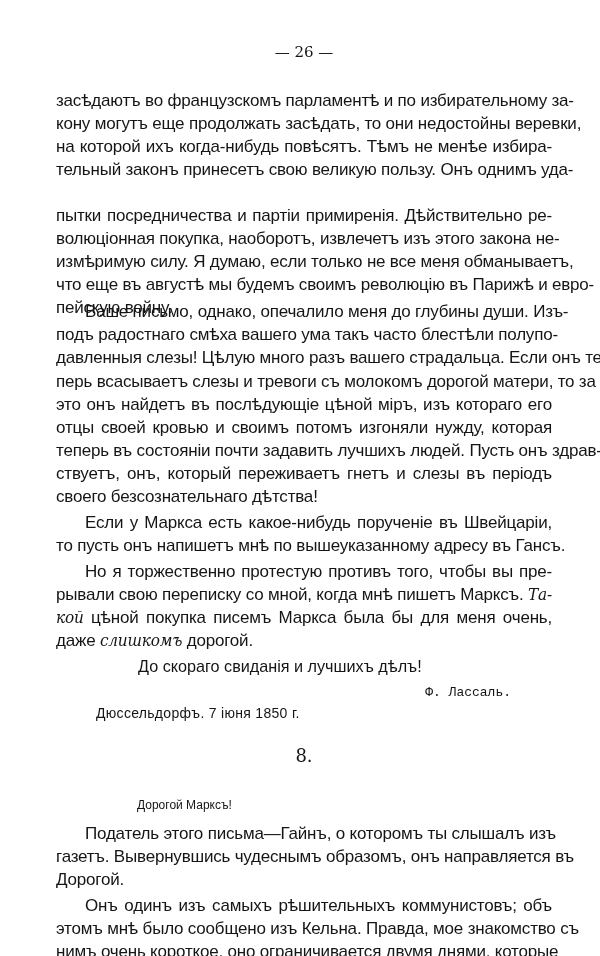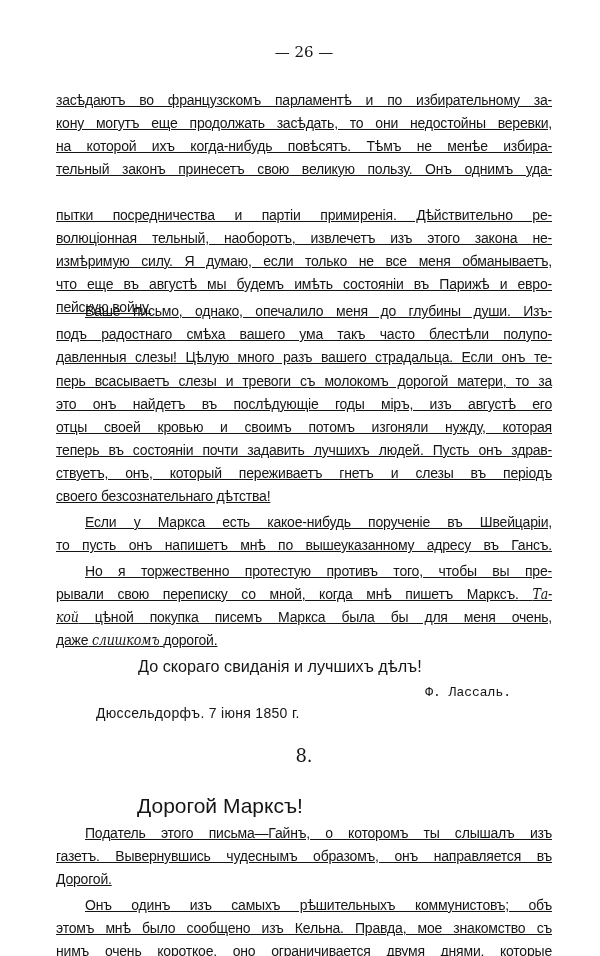--- a/index.html
+++ b/index.html
@@ -1,59 +1,59 @@
 <!DOCTYPE html>
 <html><head>
 <meta charset="utf-8">
 <style>
   html, body { margin: 0; padding: 0; background: #ffffff; }
   body { width: 600px; height: 956px; position: relative; overflow: hidden;
          font-family: "DejaVu Serif", "Liberation Serif", serif; color: #151515; }
   .page { position: absolute; left: 4px; top: 0; width: 600px; height: 956px; }
   .pagenum { position: absolute; top: 42px; left: 0; width: 600px; text-align: center;
              font-size: 15px; line-height: 20px; }
-  .line { position: absolute; left: 52px; width: 496px; height: 23px; font-size: 14px;
+  .line { position: absolute; left: 52px; width: 496px; height: 23px; font-size: 17px;
           line-height: 23px; white-space: nowrap; text-align: justify; text-align-last: justify;
-          font-family: "Liberation Sans", sans-serif; font-stretch: condensed; letter-spacing: -0.2px; text-decoration: underline; }
+          font-family: "Liberation Sans", sans-serif; font-stretch: condensed; letter-spacing: -0.2px; }
   .line.last { text-align-last: left; }
   .line.indent { left: 81px; width: 467px; }
   i { font-style: italic; font-family: "DejaVu Serif", serif; }
   .closing { position: absolute; left: 134px; font-size: 16.2px; line-height: 23px;
              font-family: "Liberation Sans", sans-serif; white-space: nowrap; }
   .signature { position: absolute; right: 93px; font-size: 13px; line-height: 23px;
                font-family: Liberation Mono, monospace; white-space: nowrap; }
   .dateline { position: absolute; left: 92px; font-size: 14px; line-height: 20px;
               font-family: "Liberation Sans", sans-serif; white-space: nowrap; letter-spacing: 0.3px; }
   .section-num { position: absolute; left: 0; width: 600px; text-align: center; font-size: 18px;
                  line-height: 24px; font-family: "DejaVu Serif", serif; }
-  .salutation { position: absolute; left: 133px; font-size: 21px; line-height: 23px;
+  .salutation { position: absolute; left: 133px; font-size: 12px; line-height: 23px;
                 font-family: "Liberation Sans", sans-serif; white-space: nowrap; }
 </style>
 </head>
 <body>
 
 <div class="page">
 
   <div class="pagenum">— 26 —</div>
 
   <div class="line" style="top:89px">засѣдаютъ во французскомъ парламентѣ и по избирательному за-</div>
   <div class="line" style="top:112px">кону могутъ еще продолжать засѣдать, то они недостойны веревки,</div>
   <div class="line" style="top:135px">на которой ихъ когда-нибудь повѣсятъ. Тѣмъ не менѣе избира-</div>
   <div class="line" style="top:158px">тельный законъ принесетъ свою великую пользу. Онъ однимъ уда-</div>
   <div class="line" style="top:204px">пытки посредничества и партіи примиренія. Дѣйствительно ре-</div>
-  <div class="line" style="top:227px">волюціонная тельный, наоборотъ, извлечетъ изъ этого закона не-</div>
+  <div class="line" style="top:227px">волюціонная покупка, наоборотъ, извлечетъ изъ этого закона не-</div>
   <div class="line" style="top:250px">измѣримую силу. Я думаю, если только не все меня обманываетъ,</div>
-  <div class="line" style="top:273px">что еще въ августѣ мы будемъ имѣть состояніи въ Парижѣ и евро-</div>
+  <div class="line" style="top:273px">что еще въ августѣ мы будемъ своимъ революцію въ Парижѣ и евро-</div>
   <div class="line last" style="top:296px">пейскую войну.</div>
 
   <div class="line indent" style="top:300px">Ваше письмо, однако, опечалило меня до глубины души. Изъ-</div>
   <div class="line" style="top:323px">подъ радостнаго смѣха вашего ума такъ часто блестѣли полупо-</div>
   <div class="line" style="top:346px">давленныя слезы! Цѣлую много разъ вашего страдальца. Если онъ те-</div>
   <div class="line" style="top:370px">перь всасываетъ слезы и тревоги съ молокомъ дорогой матери, то за</div>
-  <div class="line" style="top:393px">это онъ найдетъ въ послѣдующіе годы міръ, изъ августѣ его</div>
+  <div class="line" style="top:393px">это онъ найдетъ въ послѣдующіе цѣной міръ, изъ котораго его</div>
   <div class="line" style="top:416px">отцы своей кровью и своимъ потомъ изгоняли нужду, которая</div>
   <div class="line" style="top:439px">теперь въ состояніи почти задавить лучшихъ людей. Пусть онъ здрав-</div>
   <div class="line" style="top:462px">ствуетъ, онъ, который переживаетъ гнетъ и слезы въ періодъ</div>
   <div class="line last" style="top:485px">своего безсознательнаго дѣтства!</div>
 
   <div class="line indent" style="top:511px">Если у Маркса есть какое-нибудь порученіе въ Швейцаріи,</div>
   <div class="line" style="top:534px">то пусть онъ напишетъ мнѣ по вышеуказанному адресу въ Гансъ.</div>
 
   <div class="line indent" style="top:560px">Но я торжественно протестую противъ того, чтобы вы пре-</div>
   <div class="line" style="top:583px"><span>рывали свою переписку со мной, когда мнѣ пишетъ Марксъ.</span> <i>Та-</i></div>

